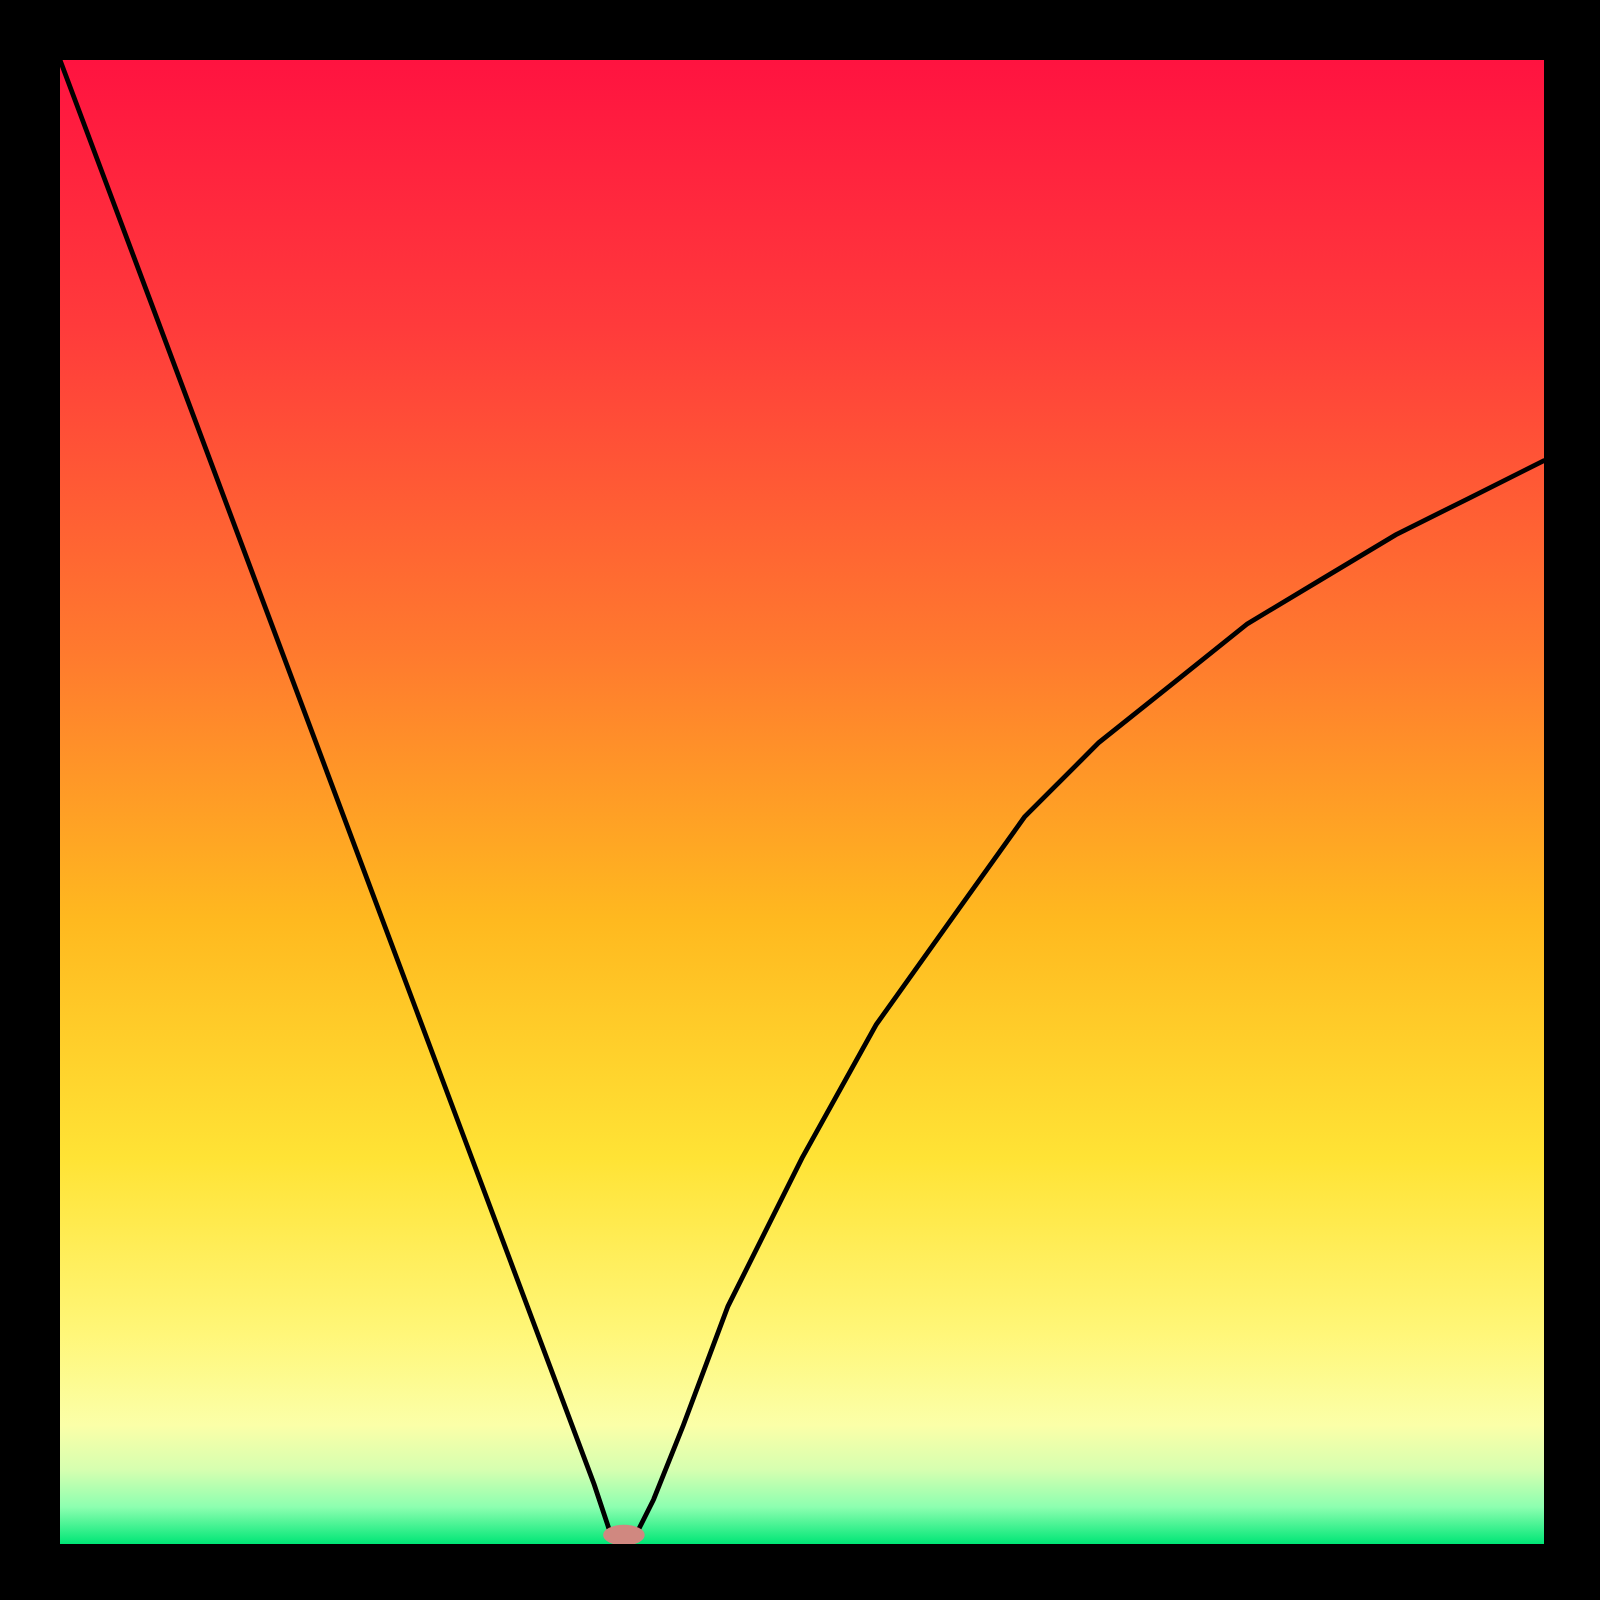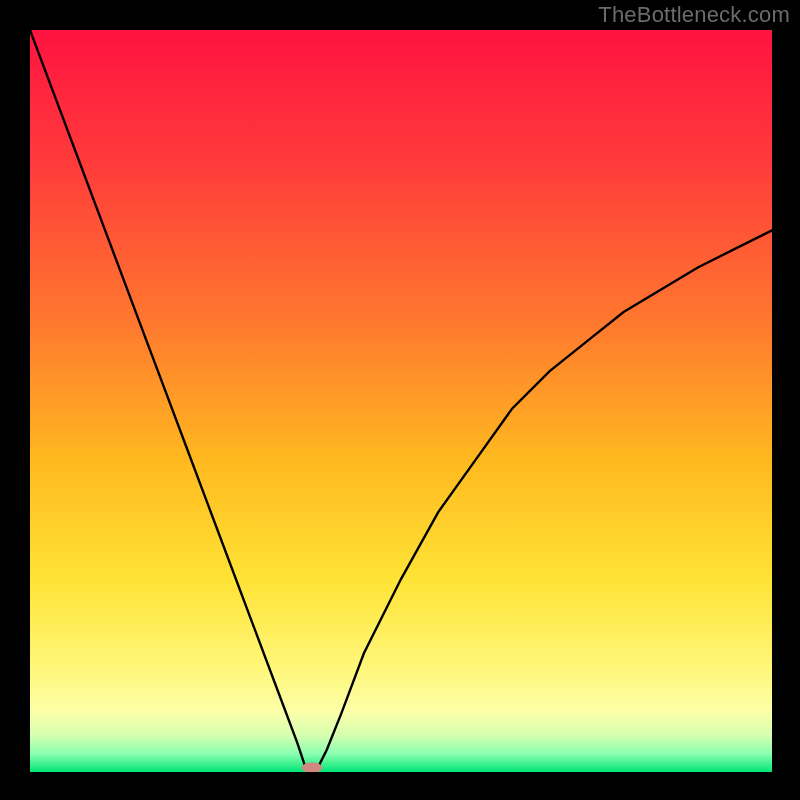--- a/index.html
+++ b/index.html
@@ -29,21 +29,20 @@
   svg.plot {
     position: absolute;
     left: 30px;
     top: 30px;
   }
 </style>
 </head>
 <body>
 
 <div class="frame">
-  <div class="attribution">TheBottleneck.com</div>
 
   <svg class="plot" width="742" height="742" viewBox="0 0 742 742" preserveAspectRatio="none">
     <defs>
       <linearGradient id="bg-grad" x1="0" y1="0" x2="0" y2="1">
         <stop offset="0%" stop-color="#ff1340"></stop>
         <stop offset="18%" stop-color="#ff3b3b"></stop>
         <stop offset="40%" stop-color="#ff7a2e"></stop>
         <stop offset="58%" stop-color="#ffb91f"></stop>
         <stop offset="74%" stop-color="#ffe335"></stop>
         <stop offset="86%" stop-color="#fff77a"></stop>

